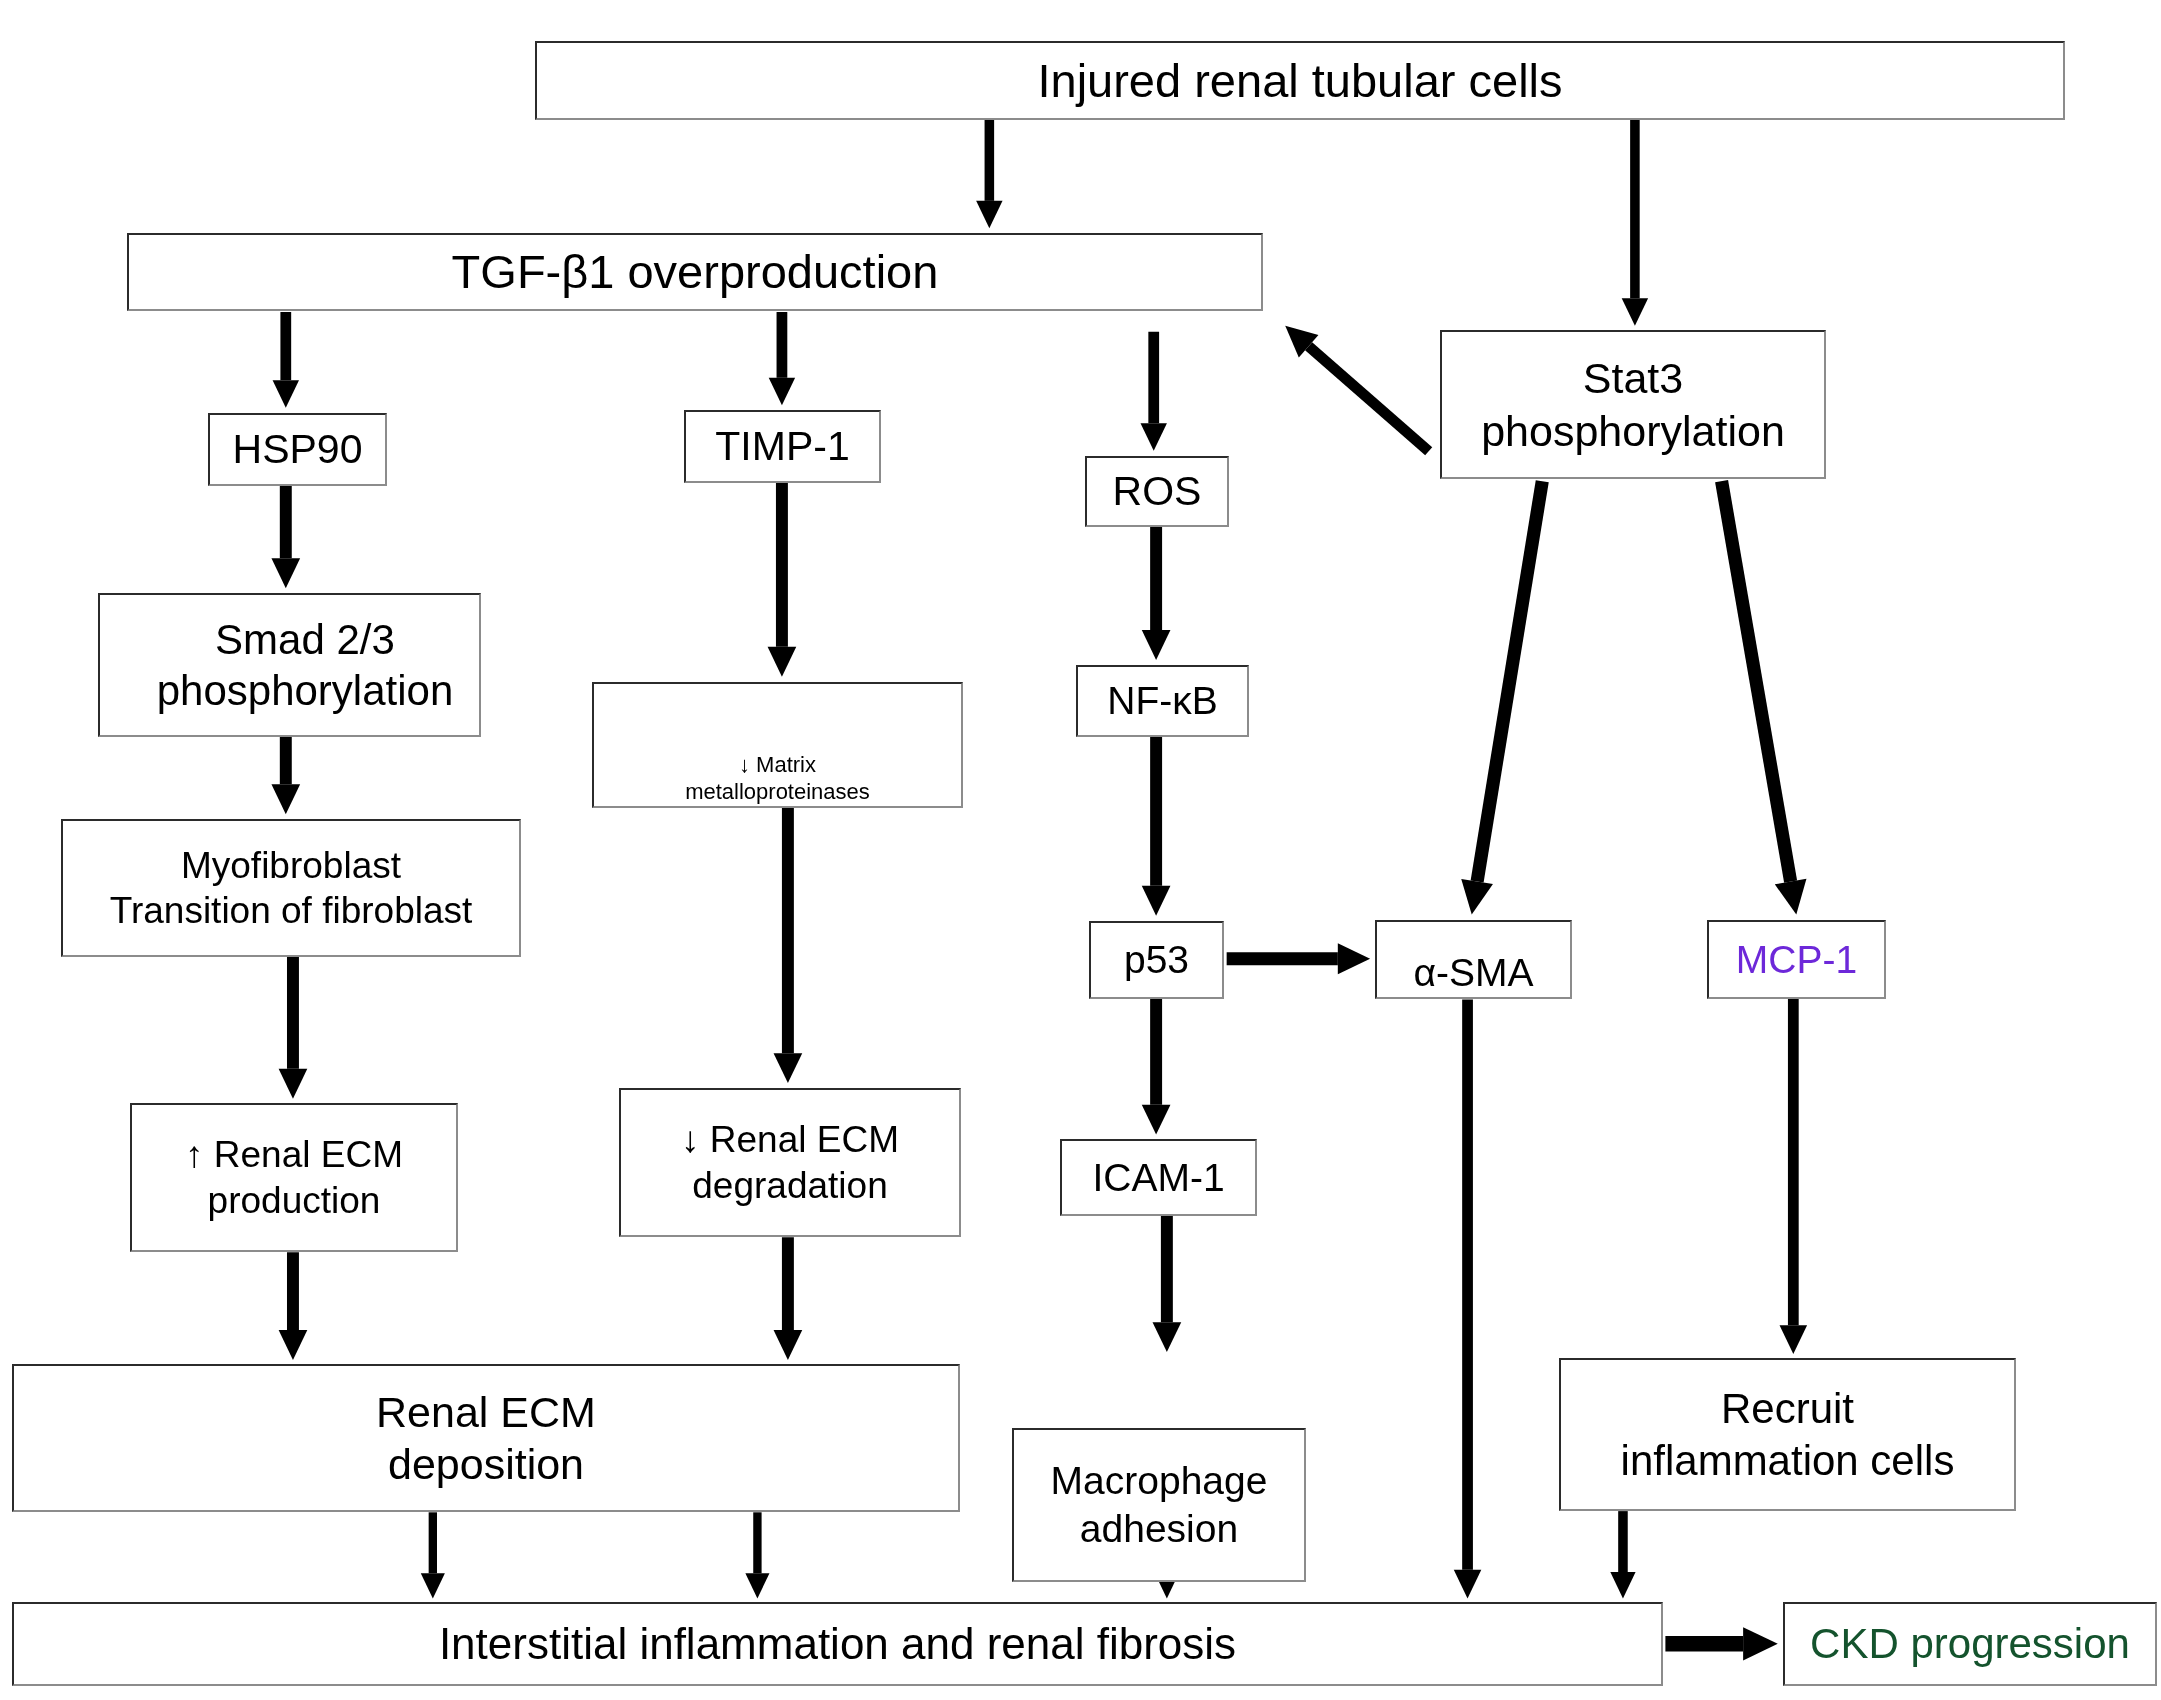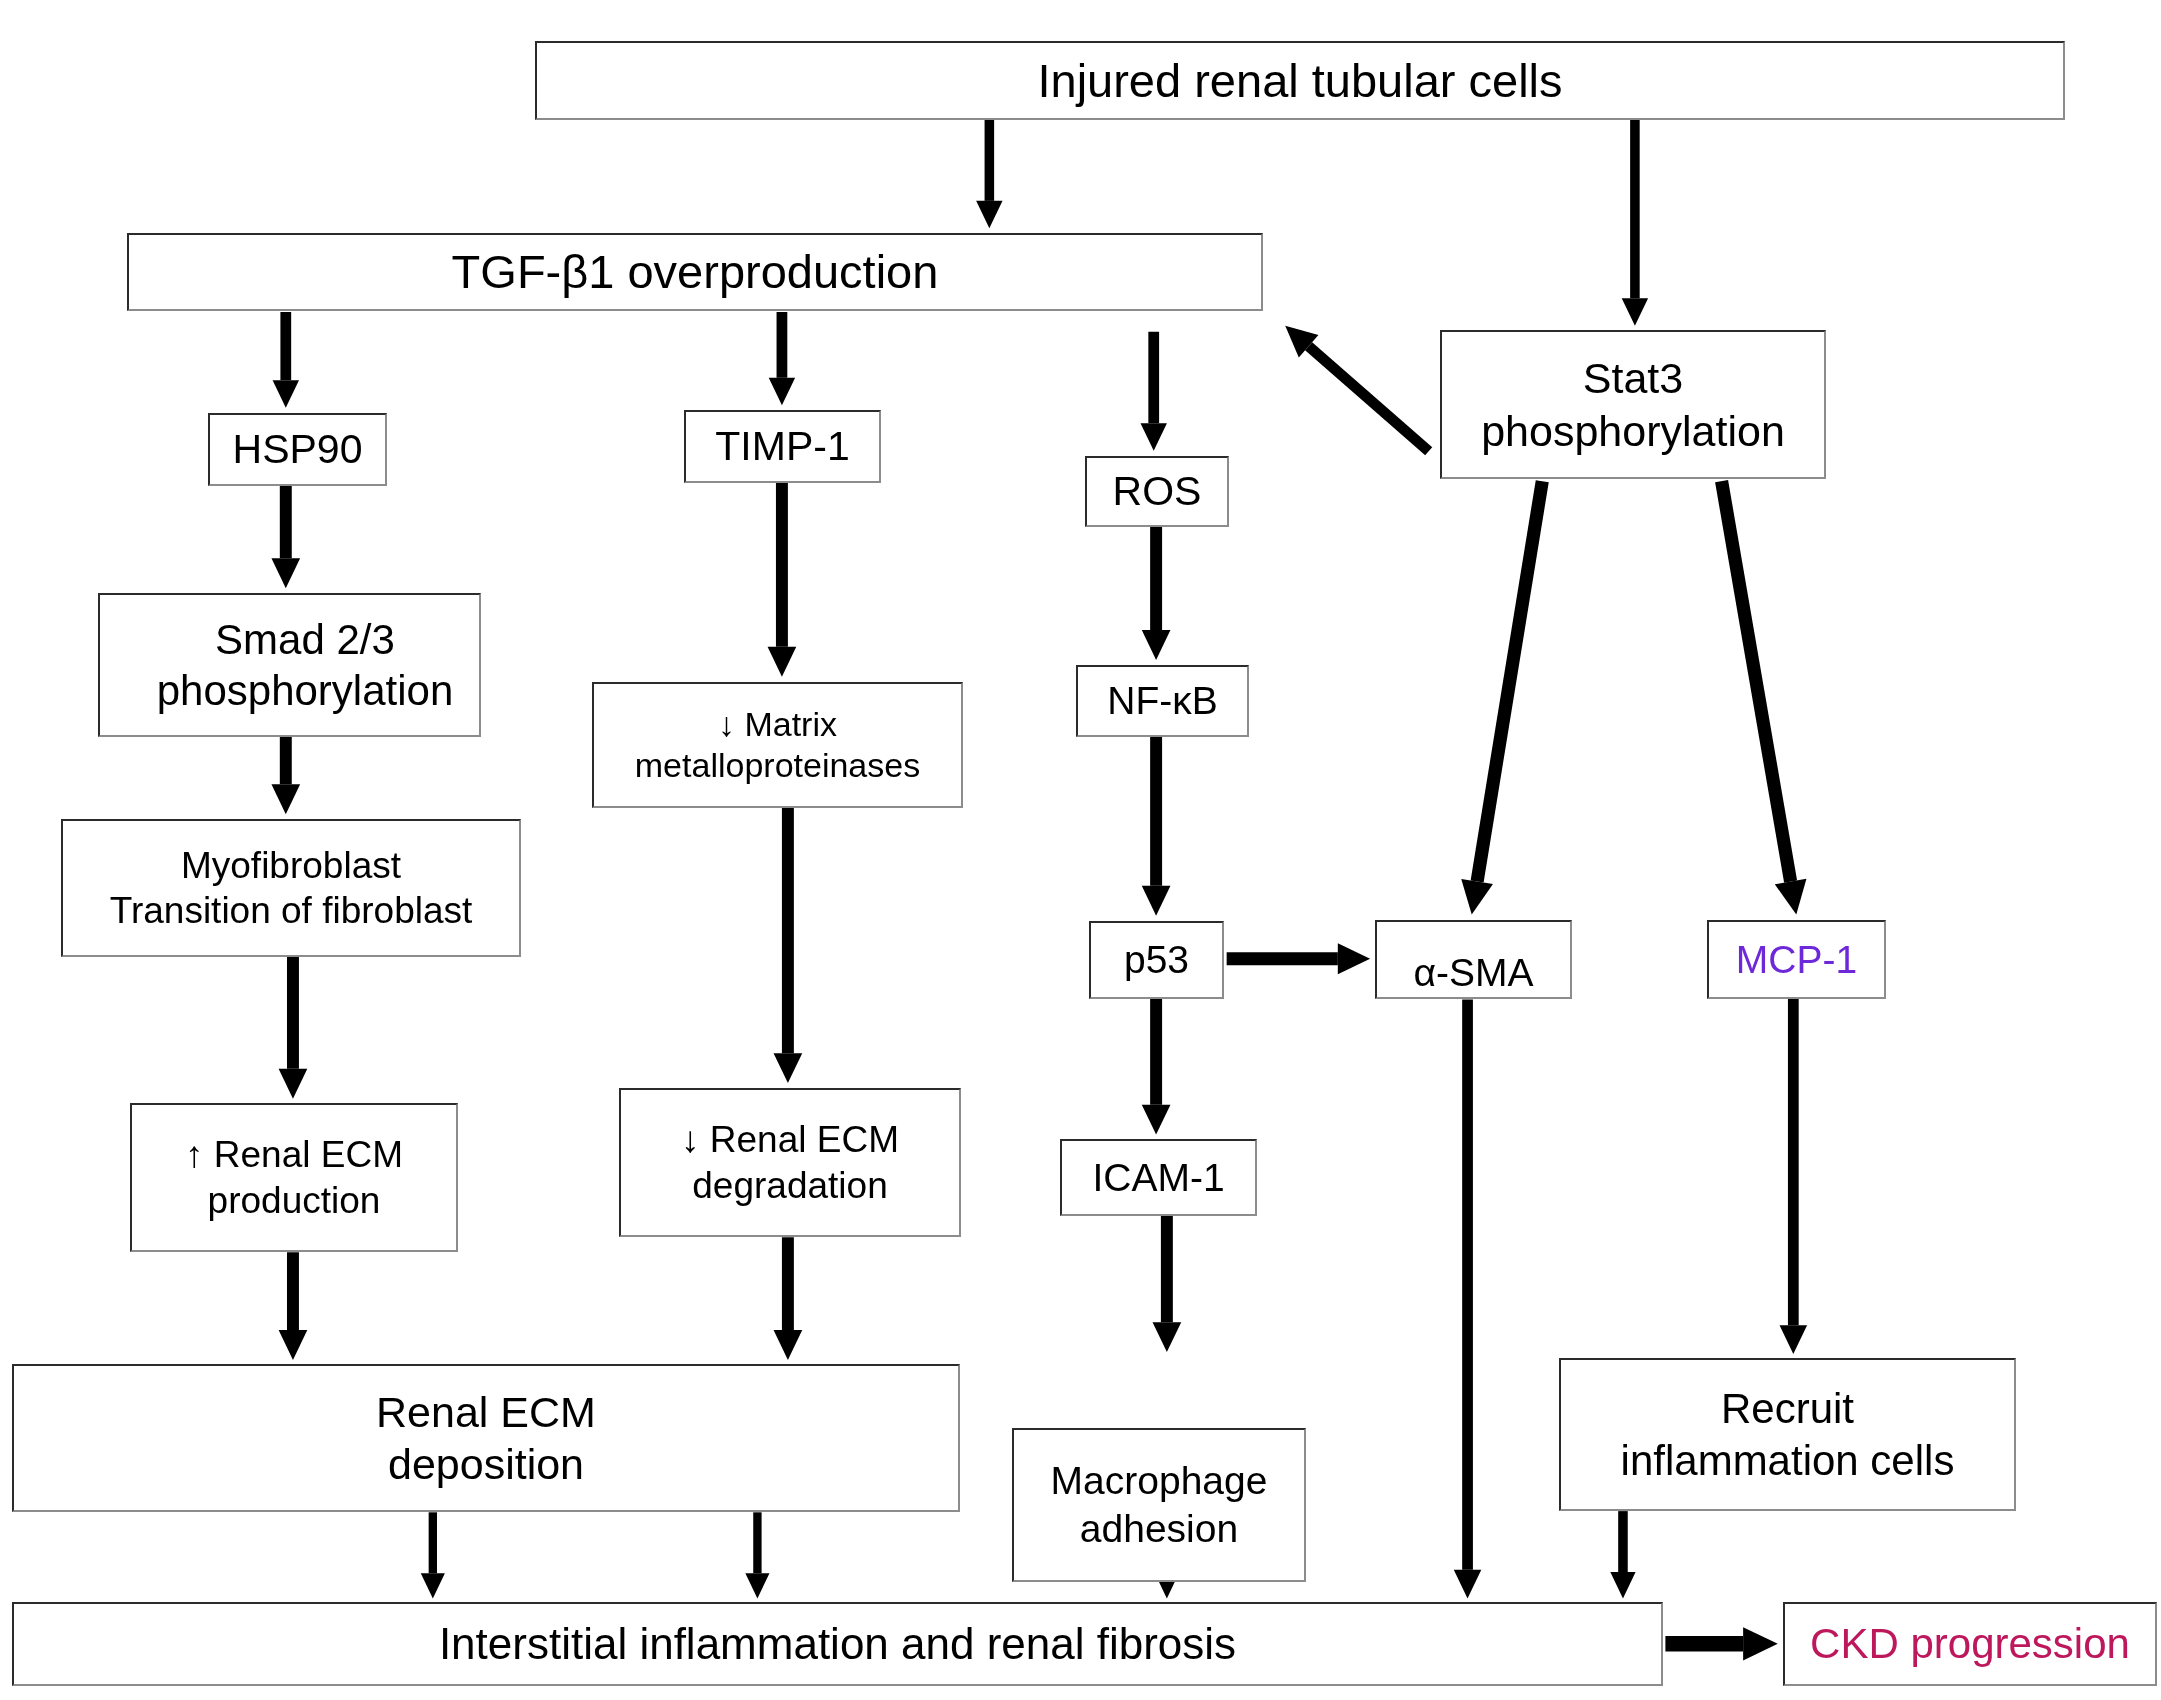--- a/index.html
+++ b/index.html
@@ -160,37 +160,37 @@
   <div id="node-layer">
       <div class="node" style="left: 535px; top: 41px; width: 1530px; height: 79px; font-size: 47px; border-color: rgb(43, 43, 43) rgb(140, 140, 140) rgb(140, 140, 140) rgb(43, 43, 43); color: rgb(0, 0, 0);"><span>Injured renal tubular cells</span></div>
       <div class="node" style="left: 127px; top: 233px; width: 1136px; height: 78px; font-size: 47px; border-color: rgb(43, 43, 43) rgb(140, 140, 140) rgb(140, 140, 140) rgb(43, 43, 43); color: rgb(0, 0, 0);"><span>TGF-β1 overproduction</span></div>
       <div class="node" style="left: 1440px; top: 330px; width: 386px; height: 149px; font-size: 43px; border-color: rgb(43, 43, 43) rgb(140, 140, 140) rgb(140, 140, 140) rgb(43, 43, 43); color: rgb(0, 0, 0);"><span>Stat3
 phosphorylation</span></div>
       <div class="node" style="left: 208px; top: 413px; width: 179px; height: 73px; font-size: 41px; border-color: rgb(43, 43, 43) rgb(140, 140, 140) rgb(140, 140, 140) rgb(43, 43, 43); color: rgb(0, 0, 0);"><span>HSP90</span></div>
       <div class="node" style="left: 684px; top: 410px; width: 197px; height: 73px; font-size: 41px; border-color: rgb(43, 43, 43) rgb(140, 140, 140) rgb(140, 140, 140) rgb(43, 43, 43); color: rgb(0, 0, 0);"><span>TIMP-1</span></div>
       <div class="node" style="left: 1085px; top: 456px; width: 144px; height: 71px; font-size: 41px; border-color: rgb(43, 43, 43) rgb(140, 140, 140) rgb(140, 140, 140) rgb(43, 43, 43); color: rgb(0, 0, 0);"><span>ROS</span></div>
       <div class="node" style="left: 98px; top: 593px; width: 383px; height: 144px; font-size: 42px; border-color: rgb(43, 43, 43) rgb(140, 140, 140) rgb(140, 140, 140) rgb(43, 43, 43); color: rgb(0, 0, 0); padding-left: 37px;"><span>Smad 2/3
 phosphorylation</span></div>
-      <div class="node" style="left: 592px; top: 682px; width: 371px; height: 126px; font-size: 34px; border-color: rgb(43, 43, 43) rgb(140, 140, 140) rgb(140, 140, 140) rgb(43, 43, 43); color: rgb(0, 0, 0);"><span>↓ Matrix
+      <div class="node" style="left: 592px; top: 682px; width: 371px; height: 126px; font-size: 22px; border-color: rgb(43, 43, 43) rgb(140, 140, 140) rgb(140, 140, 140) rgb(43, 43, 43); color: rgb(0, 0, 0); align-items: flex-end;"><span>↓ Matrix
 metalloproteinases</span></div>
       <div class="node" style="left: 1076px; top: 665px; width: 173px; height: 72px; font-size: 39px; border-color: rgb(43, 43, 43) rgb(140, 140, 140) rgb(140, 140, 140) rgb(43, 43, 43); color: rgb(0, 0, 0);"><span>NF-κB</span></div>
       <div class="node" style="left: 61px; top: 819px; width: 460px; height: 138px; font-size: 37px; border-color: rgb(43, 43, 43) rgb(140, 140, 140) rgb(140, 140, 140) rgb(43, 43, 43); color: rgb(0, 0, 0);"><span>Myofibroblast
 Transition of fibroblast</span></div>
       <div class="node" style="left: 1089px; top: 921px; width: 135px; height: 78px; font-size: 39px; border-color: rgb(43, 43, 43) rgb(140, 140, 140) rgb(140, 140, 140) rgb(43, 43, 43); color: rgb(0, 0, 0);"><span>p53</span></div>
       <div class="node" style="left: 1375px; top: 920px; width: 197px; height: 79px; font-size: 39px; border-color: rgb(43, 43, 43) rgb(140, 140, 140) rgb(140, 140, 140) rgb(43, 43, 43); color: rgb(0, 0, 0); align-items: flex-end;"><span>α-SMA</span></div>
       <div class="node" style="left: 1707px; top: 920px; width: 179px; height: 79px; font-size: 39px; border-color: rgb(43, 43, 43) rgb(140, 140, 140) rgb(140, 140, 140) rgb(43, 43, 43); color: #6d28d9;"><span>MCP-1</span></div>
       <div class="node" style="left: 130px; top: 1103px; width: 328px; height: 149px; font-size: 37px; border-color: rgb(43, 43, 43) rgb(140, 140, 140) rgb(140, 140, 140) rgb(43, 43, 43); color: rgb(0, 0, 0);"><span>↑ Renal ECM
 production</span></div>
       <div class="node" style="left: 619px; top: 1088px; width: 342px; height: 149px; font-size: 37px; border-color: rgb(43, 43, 43) rgb(140, 140, 140) rgb(140, 140, 140) rgb(43, 43, 43); color: rgb(0, 0, 0);"><span>↓ Renal ECM
 degradation</span></div>
       <div class="node" style="left: 1060px; top: 1139px; width: 197px; height: 77px; font-size: 39px; border-color: rgb(43, 43, 43) rgb(140, 140, 140) rgb(140, 140, 140) rgb(43, 43, 43); color: rgb(0, 0, 0);"><span>ICAM-1</span></div>
       <div class="node" style="left: 12px; top: 1364px; width: 948px; height: 148px; font-size: 43px; border-color: rgb(43, 43, 43) rgb(140, 140, 140) rgb(140, 140, 140) rgb(43, 43, 43); color: rgb(0, 0, 0);"><span>Renal ECM
 deposition</span></div>
       <div class="node" style="left: 1012px; top: 1412px; width: 294px; height: 154px; font-size: 39px; border-color: rgb(43, 43, 43) rgb(140, 140, 140) rgb(140, 140, 140) rgb(43, 43, 43); color: rgb(0, 0, 0); margin-top: 16px;"><span>Macrophage
 adhesion</span></div>
       <div class="node" style="left: 1559px; top: 1358px; width: 457px; height: 153px; font-size: 42px; border-color: rgb(43, 43, 43) rgb(140, 140, 140) rgb(140, 140, 140) rgb(43, 43, 43); color: rgb(0, 0, 0);"><span>Recruit
 inflammation cells</span></div>
       <div class="node" style="left: 12px; top: 1602px; width: 1651px; height: 84px; font-size: 44px; border-color: rgb(43, 43, 43) rgb(140, 140, 140) rgb(140, 140, 140) rgb(43, 43, 43); color: rgb(0, 0, 0);"><span>Interstitial inflammation and renal fibrosis</span></div>
-      <div class="node" style="left: 1783px; top: 1602px; width: 374px; height: 84px; font-size: 42px; border-color: rgb(43, 43, 43) rgb(140, 140, 140) rgb(140, 140, 140) rgb(43, 43, 43); color: #be185d;"><span>CKD progression</span></div>
+      <div class="node" style="left: 1783px; top: 1602px; width: 374px; height: 84px; font-size: 42px; border-color: rgb(43, 43, 43) rgb(140, 140, 140) rgb(140, 140, 140) rgb(43, 43, 43); color: #14532d;"><span>CKD progression</span></div>
     </div>
 
 </div>
 
 
 </body></html>

